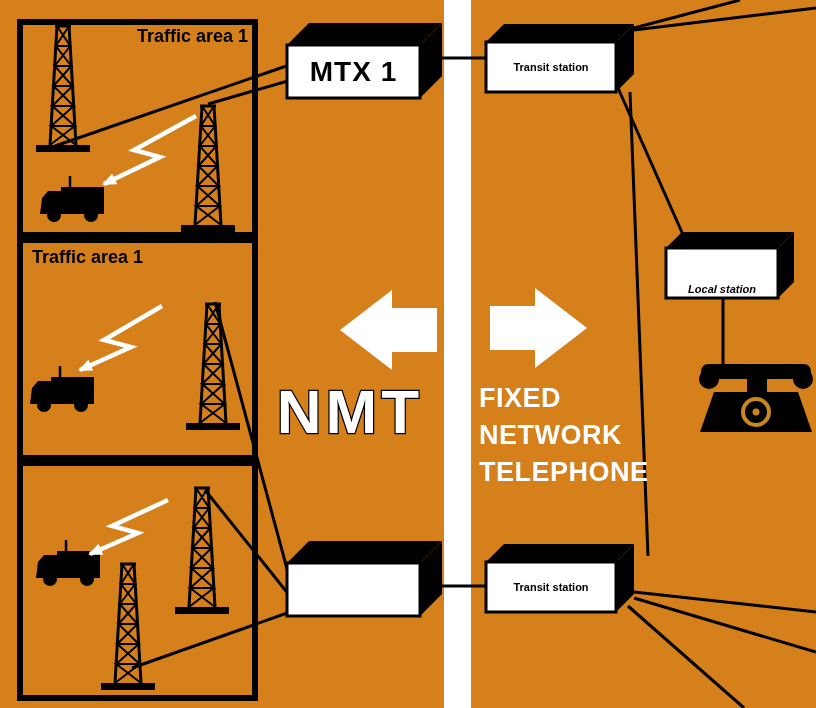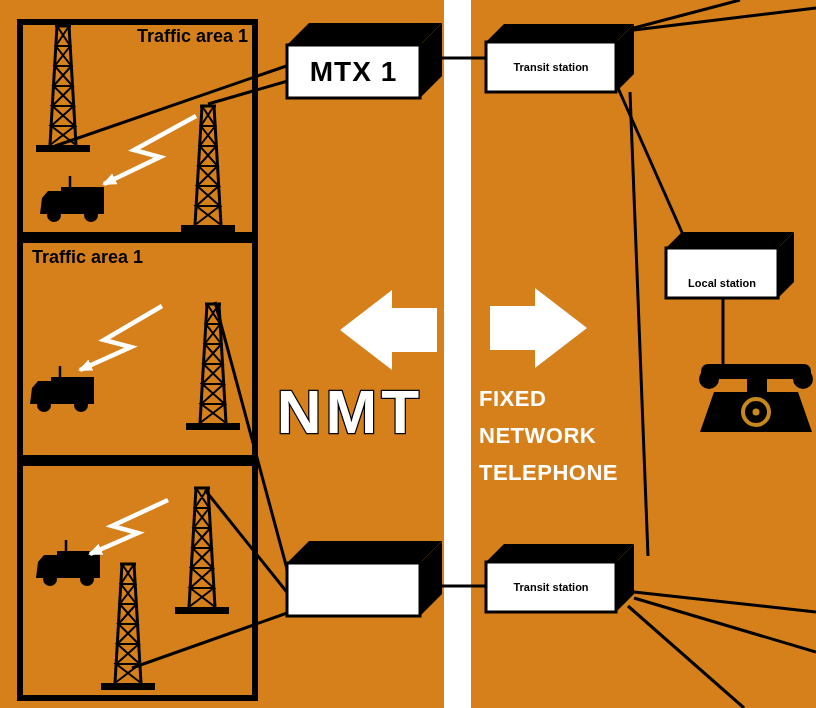--- a/index.html
+++ b/index.html
@@ -23,21 +23,21 @@
     fill:var(--paper,#fff);stroke:var(--ink,#000);stroke-width:2.5px;
     paint-order:stroke;text-anchor:middle;
   }
   .lbl{position:absolute;font-weight:bold;color:var(--ink,#000);}
   .area-label{font-size:18px;white-space:nowrap;}
   .node-label{display:flex;align-items:center;justify-content:center;text-align:left;}
   .mtx-label{font-size:28px;letter-spacing:1px;}
   .station-label{font-size:11px;}
   .fixed-label{
     position:absolute;color:var(--paper,#fff);font-weight:bold;
-    font-size:22px;line-height:37px;letter-spacing:0.5px;
+    font-size:27px;line-height:37px;letter-spacing:0.5px;
   }
 </style>
 </head>
 <body>
 
 <div class="stage">
 
   <svg width="816" height="708" viewBox="0 0 816 708">
     <defs>
       <marker id="warrow" markerWidth="16" markerHeight="14" refX="12" refY="6" orient="auto" markerUnits="userSpaceOnUse">
@@ -141,21 +141,21 @@
     <text class="nmt" x="350" y="433">NMT</text>
   </svg>
 
   <div class="lbl area-label" style="left:118px;top:26px;width:130px;text-align:right;">Traffic area 1</div>
   <div class="lbl area-label" style="left:32px;top:247px;">Traffic area 1</div>
 
   <div class="lbl node-label mtx-label" style="left:287px;top:45px;width:133px;height:53px;">MTX 1</div>
 
   <div class="lbl node-label station-label" style="left:486px;top:42px;width:130px;height:50px;">Transit station</div>
   <div class="lbl node-label station-label" style="left:486px;top:562px;width:130px;height:50px;">Transit station</div>
-  <div class="lbl node-label station-label" style="left:666px;top:258px;width:112px;height:50px;">Local station</div>
+  <div class="lbl node-label station-label" style="left:666px;top:264px;width:112px;height:50px;font-style:italic;">Local station</div>
 
   <div class="fixed-label" style="left:479px;top:380px;">
     <div>FIXED</div>
     <div>NETWORK</div>
     <div>TELEPHONE</div>
   </div>
 
 </div>
 
 </body></html>

